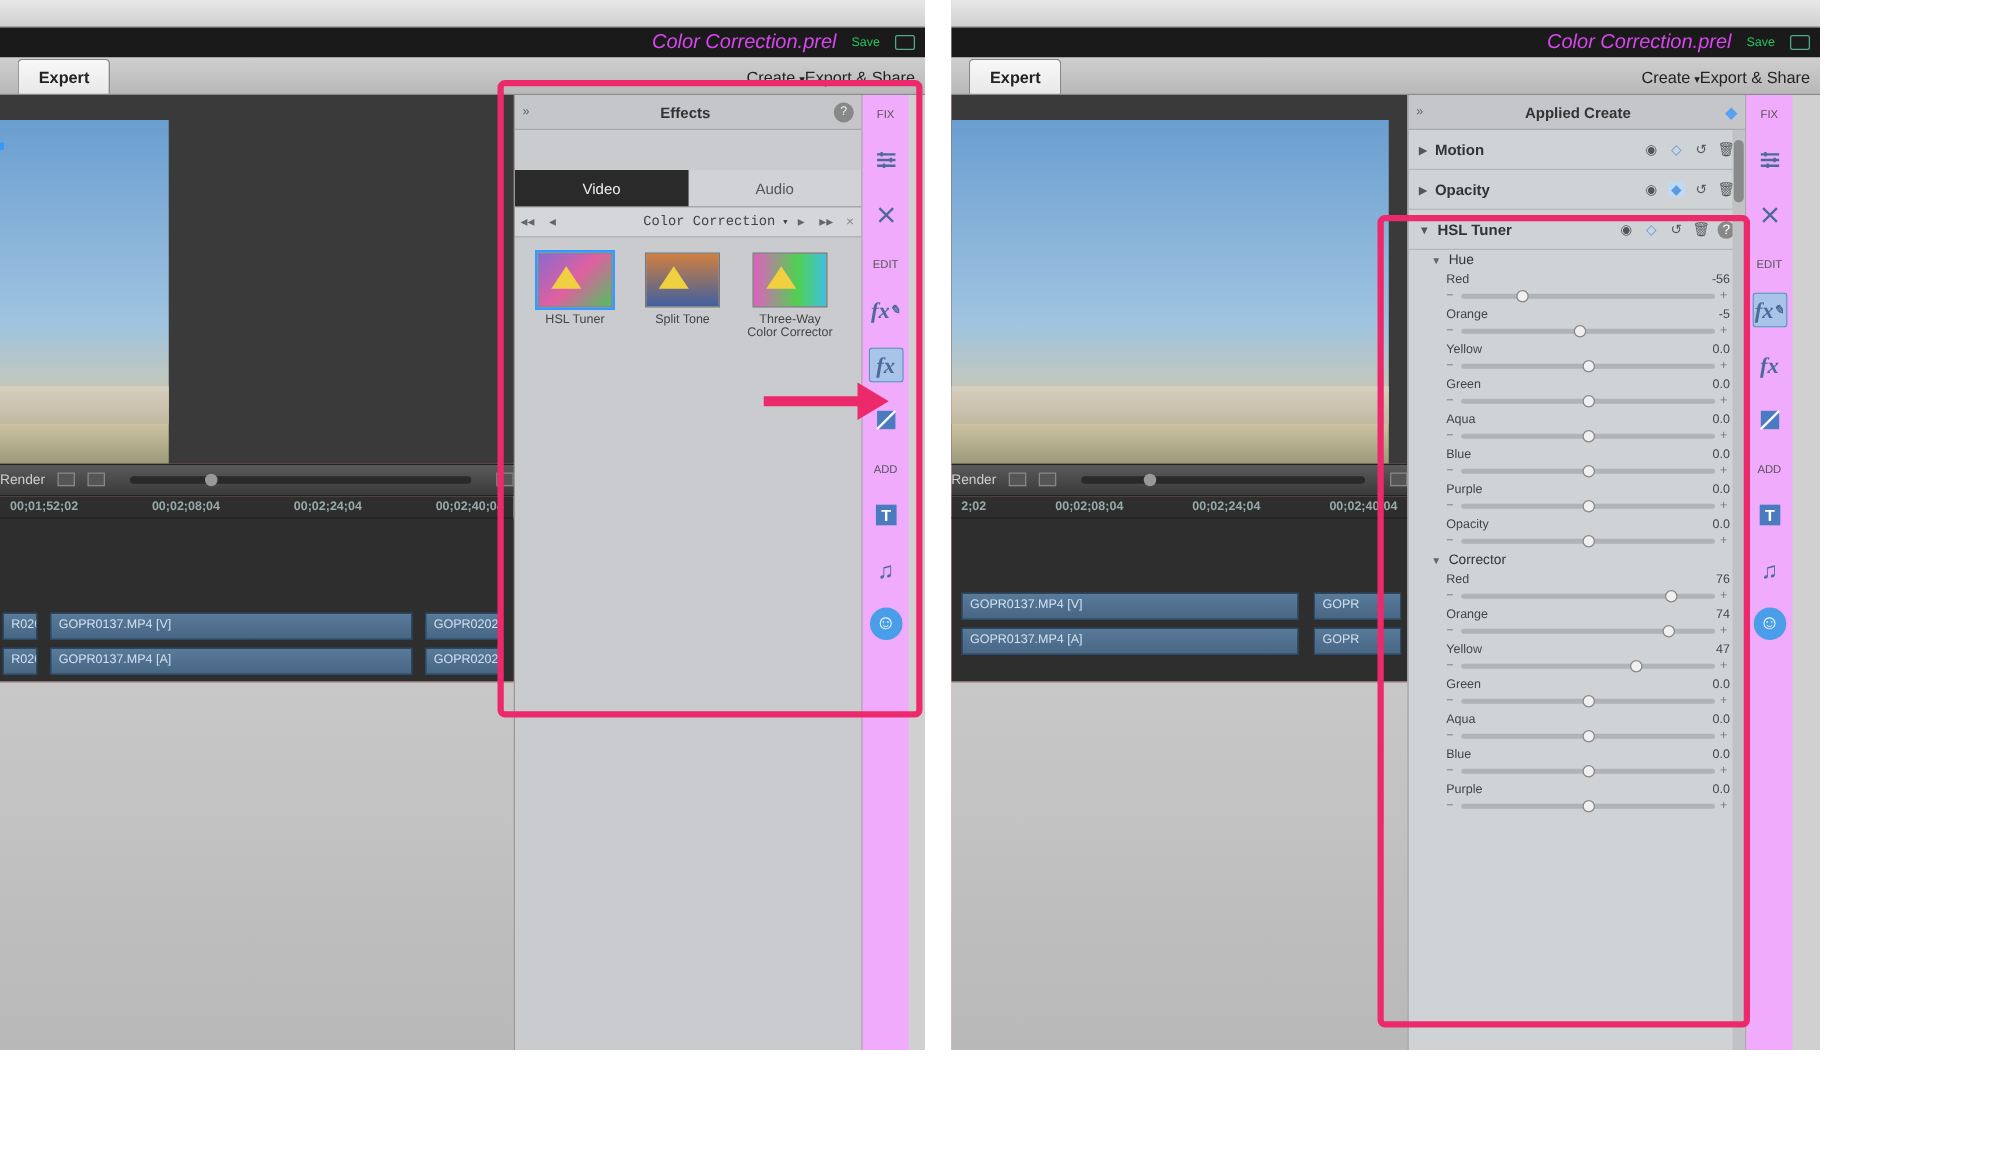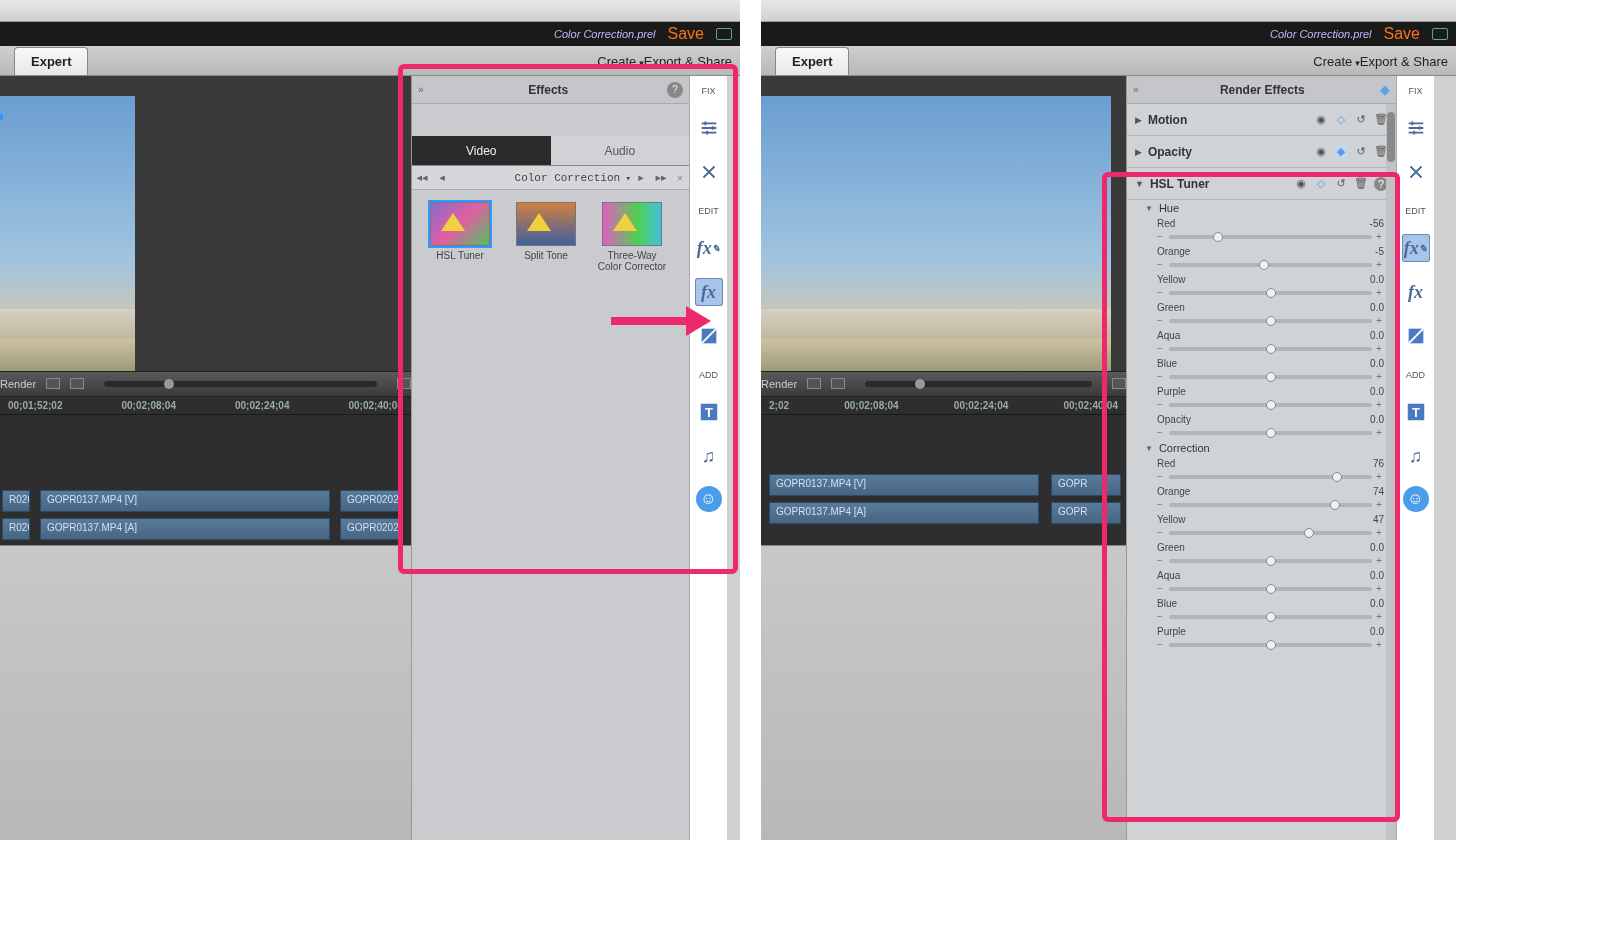--- a/index.html
+++ b/index.html
@@ -7,22 +7,22 @@
   .half { position: absolute; top: 0; height: 840px; overflow: hidden; background: #d0d0d0; }
   .left-half { left: 0; width: 740px; }
   .right-half { right: 0; width: 695px; left: 761px; }
   .divider-gap { position: absolute; left: 740px; top: 0; width: 21px; height: 840px; background: #fff; }
 
   
   .titlebar { height: 22px; background: linear-gradient(#e8e8e8,#d0d0d0); border-bottom: 1px solid #999; }
 
   
   .savebar { height: 24px; background: #1a1a1a; display: flex; justify-content: flex-end; align-items: center; padding: 0 8px; gap: 12px; }
-  .savebar .fname { color: #c4b5fd; font-style: italic; font-size: 11px; }
-  .savebar .save { color: #f97316; font-size: 16px; text-align: center; }
+  .savebar .fname { color: #d946ef; font-style: italic; font-size: 16px; }
+  .savebar .save { color: #22c55e; font-size: 10px; text-align: center; }
   .savebar .monitor { width: 16px; height: 12px; border: 1px solid #5a8; border-radius: 2px; display: inline-block; }
 
   
   .tabrow { height: 30px; background: linear-gradient(#cfcfcf,#b8b8b8); border-bottom: 1px solid #8a8a8a; display: flex; align-items: flex-end; justify-content: space-between; padding: 0 8px 0 14px; }
   .tab-expert { background: linear-gradient(#f8f8f8,#e8e8e8); border: 1px solid #888; border-bottom: none; border-radius: 4px 4px 0 0; padding: 6px 16px; font-size: 13px; font-weight: bold; color: #222; }
   .right-menu { display: flex; font-size: 13px; color: #222; padding-bottom: 6px; }
   .right-menu .caret::after { content: "▾"; font-size: 9px; margin-left: 3px; }
 
   
   .mainbody { position: relative; display: flex; height: calc(840px - 22px - 24px - 30px); }
@@ -71,21 +71,21 @@
 
   .fx-grid { display:flex; gap:14px; padding:12px; flex-wrap:wrap; align-content:flex-start;}
   .fx-item { width:72px; text-align:center; font-size:10px; color:#444;}
   .fx-thumb { width:60px; height:44px; margin:0 auto 4px; border:1px solid #777; background:linear-gradient(135deg,#8a6ad0 0%, #e060a0 50%, #50c060 100%); position:relative;}
   .fx-thumb.sel{ outline:2px solid #3498ff; }
   .fx-kite{ position:absolute; left:10px; top:10px; width:0; height:0; border-left:12px solid transparent; border-right:12px solid transparent; border-bottom:18px solid #f0d040;}
   .fx-thumb.t2{ background:linear-gradient(#d08040 0%, #4060a0 100%);}
   .fx-thumb.t3{ background:linear-gradient(90deg,#e060c0 0%, #50d050 60%, #40c0e0 100%);}
 
   
-  .toolcol { width: 38px; background:#ffffff; border-left:1px solid #aaa; display:flex; flex-direction:column; align-items:center; padding-top:6px; gap:16px;}
+  .toolcol { width: 38px; background:#f0abfc; border-left:1px solid #aaa; display:flex; flex-direction:column; align-items:center; padding-top:6px; gap:16px;}
   .toolcol .section-lbl{ font-size:9px; color:#555; margin:4px 0 2px;}
   .toolcol .tbtn{ width:28px; height:28px; display:flex; align-items:center; justify-content:center; border-radius:3px; font-size:18px; color:#4a6a9a;}
   .toolcol .tbtn.active{ background:#a8c4e8; box-shadow: inset 0 0 0 1px #6a8ac0;}
   .toolcol .tbtn svg{ width:22px; height:22px;}
   .toolcol .tbtn.fx{ font-style:italic; font-weight:bold; font-family:Georgia,serif;}
   .toolcol .tbtn.music{ color:#4a6a9a;}
   .toolcol .tbtn.smile{ width:26px; height:26px; border-radius:50%; background:#4a9de8; color:#fff; font-size:16px;}
 
   
   .ae-list { flex:1; overflow-y:auto; background:#d0d3d6; font-size:11px; color:#333;}
@@ -286,21 +286,21 @@
         <div class="clip" style="left:8px; top:42px; width:270px;">GOPR0137.MP4 [A]</div>
         <div class="clip" style="left:290px; top:14px; width:70px;">GOPR</div>
         <div class="clip" style="left:290px; top:42px; width:70px;">GOPR</div>
       </div>
       <div class="timeline-footer"></div>
     </div>
 
     <div class="panel-col panel-col-r" style="position:relative;">
       <div class="panel-header">
         <span class="expand">»</span>
-        <span class="title">Render Effects</span>
+        <span class="title">Applied Create</span>
         <span class="help2">◆</span>
       </div>
       <div class="ae-list" id="ae-list">
 
         <div class="ae-row">
           <span class="tri">▶</span>
           <span class="name">Motion</span>
           <span class="ico">◉</span>
           <span class="ico b">◇</span>
           <span class="ico">↺</span>
@@ -432,21 +432,21 @@
                 <div class="bar">
                   <div class="k" style="left:calc(50% - 5px)"></div>
                 </div>
                 <span class="pm">+</span>
               </div>
             </div>
           </div>
 
         <div class="ae-section">
           <span class="tri">▼</span>
-          <span>Correction</span>
+          <span>Corrector</span>
         </div>
         <div id="sat-sliders">
             <div class="slider-row">
               <div class="slider-lbl">
                 <span>Red</span>
                 <span>76</span>
               </div>
               <div class="slider-track">
                 <span class="pm">−</span>
                 <div class="bar">

